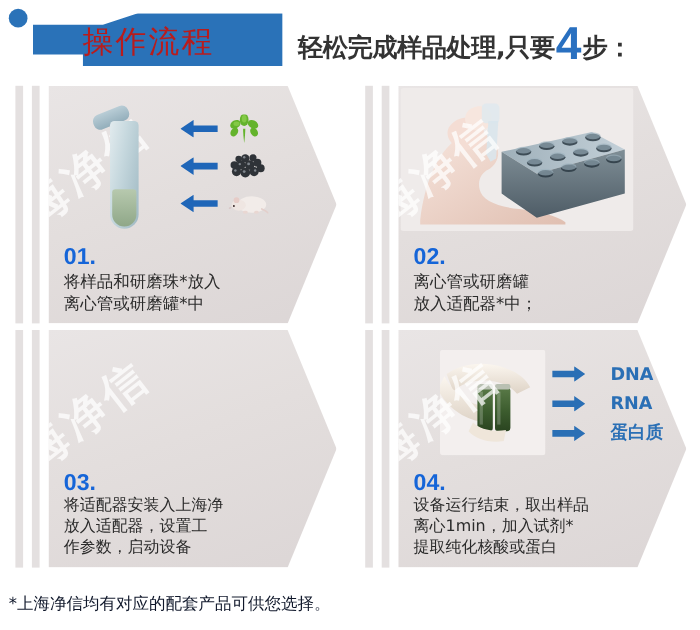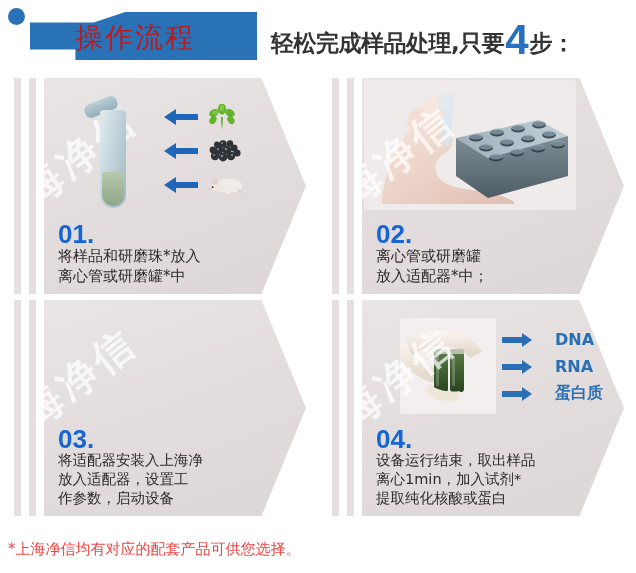--- a/index.html
+++ b/index.html
@@ -64,21 +64,21 @@
     position:absolute;left:-30px;top:-10px;width:340px;height:250px;
     color:rgba(255,255,255,0.72);font-size:40px;font-weight:bold;
     letter-spacing:4px;transform:rotate(-38deg);
     font-family:"DejaVu Sans","Liberation Sans",sans-serif;
     pointer-events:none;line-height:62px;white-space:nowrap;
   }
 
   
   .cap{position:absolute;left:14px;bottom:8px;width:232px;}
   .num-lbl{
-    color:#1565d8;font-size:26px;font-weight:bold;line-height:22px;
+    color:#1565d8;font-size:21px;font-weight:bold;line-height:22px;
     font-family:"Liberation Sans",sans-serif;margin-bottom:1px;
   }
   .cap-line{
     color:#2b2b2b;font-size:15px;line-height:20px;white-space:nowrap;
     font-family:"DejaVu Sans","Liberation Sans",sans-serif;
   }
   .cap.three .cap-line{font-size:14.5px;line-height:19px;}
 
   
   .tube{
@@ -118,21 +118,21 @@
   .res-row{display:flex;align-items:center;gap:23px;height:27px;}
   .arr-right{width:30px;height:14px;flex:none;}
   .res-lbl{
     color:#2a6fb5;font-size:16px;font-weight:bold;white-space:nowrap;
     font-family:"DejaVu Sans","Liberation Sans",sans-serif;
   }
 
   
   .footer{
     position:absolute;left:8px;top:536px;width:560px;height:26px;
-    color:#ef4444;font-size:15px;line-height:26px;white-space:nowrap;
+    color:#0f172a;font-size:15px;line-height:26px;white-space:nowrap;
     font-family:"DejaVu Sans","Liberation Sans",sans-serif;
   }
 </style>
 </head>
 <body>
 
 <div class="header">
   <div class="banner-dot"></div>
   <div class="banner"></div>
   <div class="banner-label">操作流程</div>

